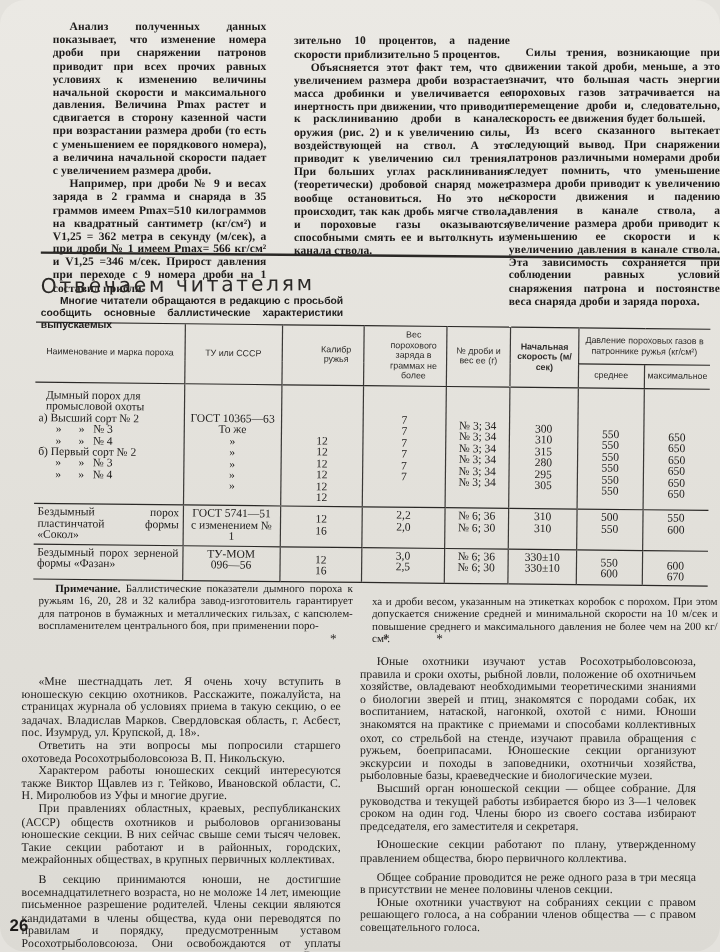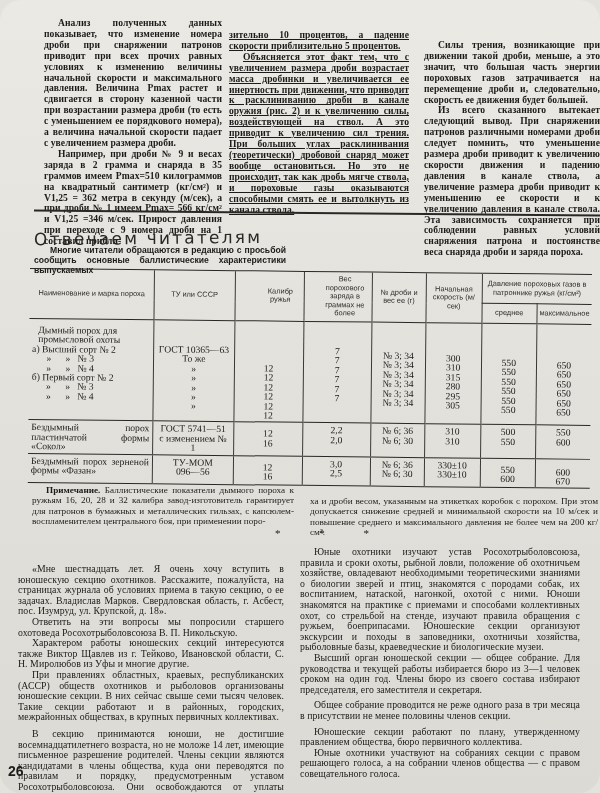--- a/index.html
+++ b/index.html
@@ -65,21 +65,21 @@
 </style>
 </head>
 <body>
 
 <div class="page">
 
   <div class="col" style="left:44px; top:18px; width:178px;">
     <p>Анализ полученных данных показывает, что изменение номера дроби при снаряжении патронов приводит при всех прочих равных условиях к изменению величины начальной скорости и максимального давления. Величина Pmax растет и сдвигается в сторону казенной части при возрастании размера дроби (то есть с уменьшением ее порядкового номера), а величина начальной скорости падает с увеличением размера дроби.</p>
     <p>Например, при дроби № 9 и весах заряда в 2 грамма и снаряда в 35 граммов имеем Pmax=510 килограммов на квадратный сантиметр (кг/см²) и V1,25 = 362 метра в секунду (м/сек), а при дроби № 1 имеем Pmax= 566 кг/см² и V1,25 =346 м/сек. Прирост давления при переходе с 9 номера дроби на 1 составил прибли-</p>
   </div>
-  <div class="col" style="left:229px; top:30px; width:180px;text-decoration:underline;">
+  <div class="col" style="left:245px; top:30px; width:180px;">
     <p class="noind">зительно 10 процентов, а падение скорости приблизительно 5 процентов.</p>
     <p>Объясняется этот факт тем, что с увеличением размера дроби возрастает масса дробинки и увеличивается ее инертность при движении, что приводит к расклиниванию дроби в канале оружия (рис. 2) и к увеличению силы, воздействующей на ствол. А это приводит к увеличению сил трения. При больших углах расклинивания (теоретически) дробовой снаряд может вообще остановиться. Но это не происходит, так как дробь мягче ствола, и пороховые газы оказываются способными смять ее и вытолкнуть из канала ствола.</p>
   </div>
   <div class="col" style="left:424px; top:40px; width:176px; overflow:hidden;">
     <p>Силы трения, возникающие при движении такой дроби, меньше, а это значит, что большая часть энергии пороховых газов затрачивается на перемещение дроби и, следовательно, скорость ее движения будет большей.</p>
     <p>Из всего сказанного вытекает следующий вывод. При снаряжении патронов различными номерами дроби следует помнить, что уменьшение размера дроби приводит к увеличению скорости движения и падению давления в канале ствола, а увеличение размера дроби приводит к уменьшению ее скорости и к увеличению давления в канале ствола. Эта зависимость сохраняется при соблюдении равных условий снаряжения патрона и постоянстве веса снаряда дроби и заряда пороха.</p>
   </div>
 
   <div class="rule" style="left:34px; top:212px; width:566px; transform:rotate(0.5deg);"></div>
 
@@ -90,21 +90,21 @@
   </div>
 
   <table class="ballistics">
     <thead>
       <tr>
         <th rowspan="2" style="width:134px;">Наименование и марка пороха</th>
         <th rowspan="2" style="width:82px;">ТУ или СССР</th>
         <th rowspan="2" style="width:46px;padding-left:24px;">Калибр ружья</th>
         <th rowspan="2" style="width:52px;padding-left:16px;">Вес порохового заряда в граммах не более</th>
         <th rowspan="2" style="width:56px;">№ дроби и вес ее (г)</th>
-        <th rowspan="2" style="width:54px;">Начальная скорость (м/сек)</th>
+        <th rowspan="2" style="width:54px;font-weight:bold;">Начальная скорость (м/сек)</th>
         <th colspan="2">Давление пороховых газов в патроннике ружья (кг/см²)</th>
       </tr>
       <tr>
         <th style="border-left:1px solid #3a3836; width:56px;">среднее</th>
         <th>максимальное</th>
       </tr>
     </thead>
     <tbody>
 
       <tr>
@@ -259,19 +259,19 @@
   <div class="col" style="left:18px; top:532px; width:266px; font-weight:normal; font-size:9.8px; line-height:10.6px;margin-top:32px;">
     <p>«Мне шестнадцать лет. Я очень хочу вступить в юношескую секцию охотников. Расскажите, пожалуйста, на страницах журнала об условиях приема в такую секцию, о ее задачах. Владислав Марков. Свердловская область, г. Асбест, пос. Изумруд, ул. Крупской, д. 18».</p>
     <p>Ответить на эти вопросы мы попросили старшего охотоведа Росохотрыболовсоюза В. П. Никольскую.</p>
     <p>Характером работы юношеских секций интересуются также Виктор Щавлев из г. Тейково, Ивановской области, С. Н. Миролюбов из Уфы и многие другие.</p>
     <p>При правлениях областных, краевых, республиканских (АССР) обществ охотников и рыболовов организованы юношеские секции. В них сейчас свыше семи тысяч человек. Такие секции работают и в районных, городских, межрайонных обществах, в крупных первичных коллективах.</p>
     <p style="margin-top:6px;">В секцию принимаются юноши, не достигшие восемнадцатилетнего возраста, но не моложе 14 лет, имеющие письменное разрешение родителей. Члены секции являются кандидатами в члены общества, куда они переводятся по правилам и порядку, предусмотренным уставом Росохотрыболовсоюза. Они освобождаются от уплаты вступительных и членских взносов, госпошлины. Вместо охотничьего билета им выдают удостоверение, не дающее право на ружейную охоту.</p>
   </div>
   <div class="col" style="left:300px; top:547px; width:280px; font-weight:normal; font-size:9.8px; line-height:10.6px;">
     <p>Юные охотники изучают устав Росохотрыболовсоюза, правила и сроки охоты, рыбной ловли, положение об охотничьем хозяйстве, овладевают необходимыми теоретическими знаниями о биологии зверей и птиц, знакомятся с породами собак, их воспитанием, натаской, нагонкой, охотой с ними. Юноши знакомятся на практике с приемами и способами коллективных охот, со стрельбой на стенде, изучают правила обращения с ружьем, боеприпасами. Юношеские секции организуют экскурсии и походы в заповедники, охотничьи хозяйства, рыболовные базы, краеведческие и биологические музеи.</p>
     <p>Высший орган юношеской секции — общее собрание. Для руководства и текущей работы избирается бюро из 3—1 человек сроком на один год. Члены бюро из своего состава избирают председателя, его заместителя и секретаря.</p>
+    <p style="margin-top:5px;">Юношеские секции работают по плану, утвержденному правлением общества, бюро первичного коллектива.</p>
     <p style="margin-top:5px;">Общее собрание проводится не реже одного раза в три месяца в присутствии не менее половины членов секции.</p>
-    <p style="margin-top:5px;">Юношеские секции работают по плану, утвержденному правлением общества, бюро первичного коллектива.</p>
     <p>Юные охотники участвуют на собраниях секции с правом решающего голоса, а на собрании членов общества — с правом совещательного голоса.</p>
   </div>
 
   <div class="page-number">26</div>
 </div>
 
 </body></html>

